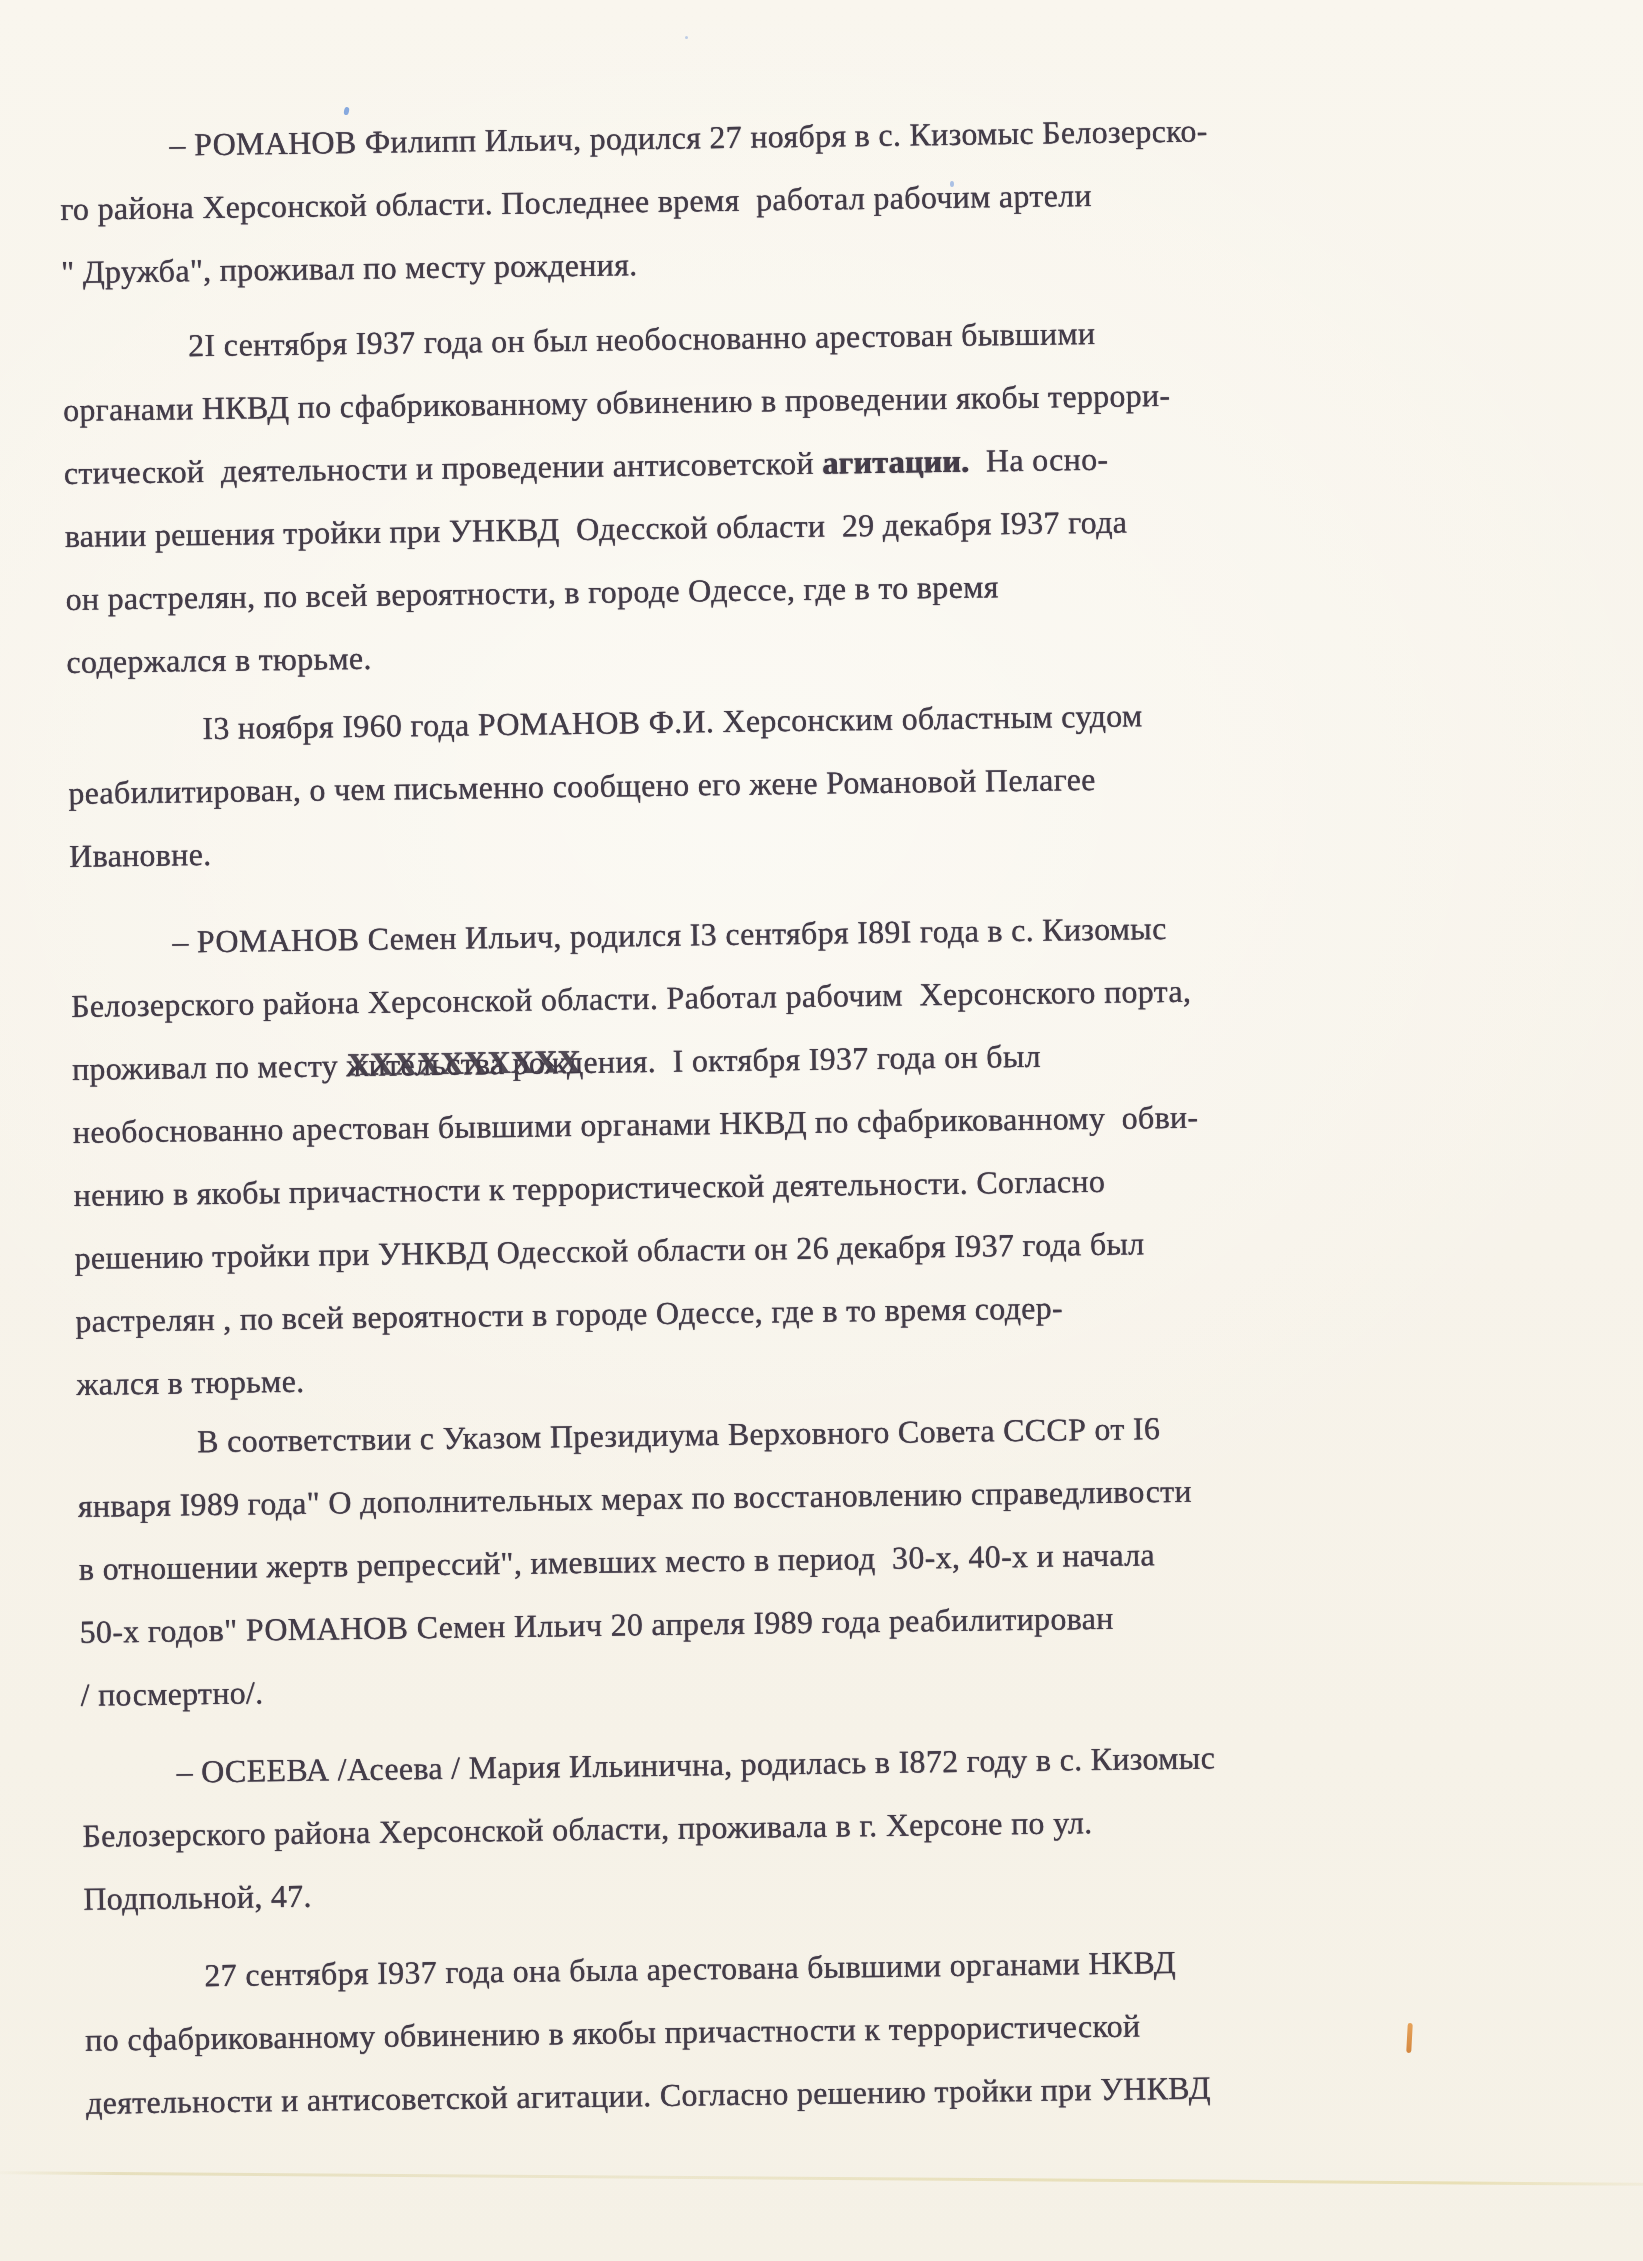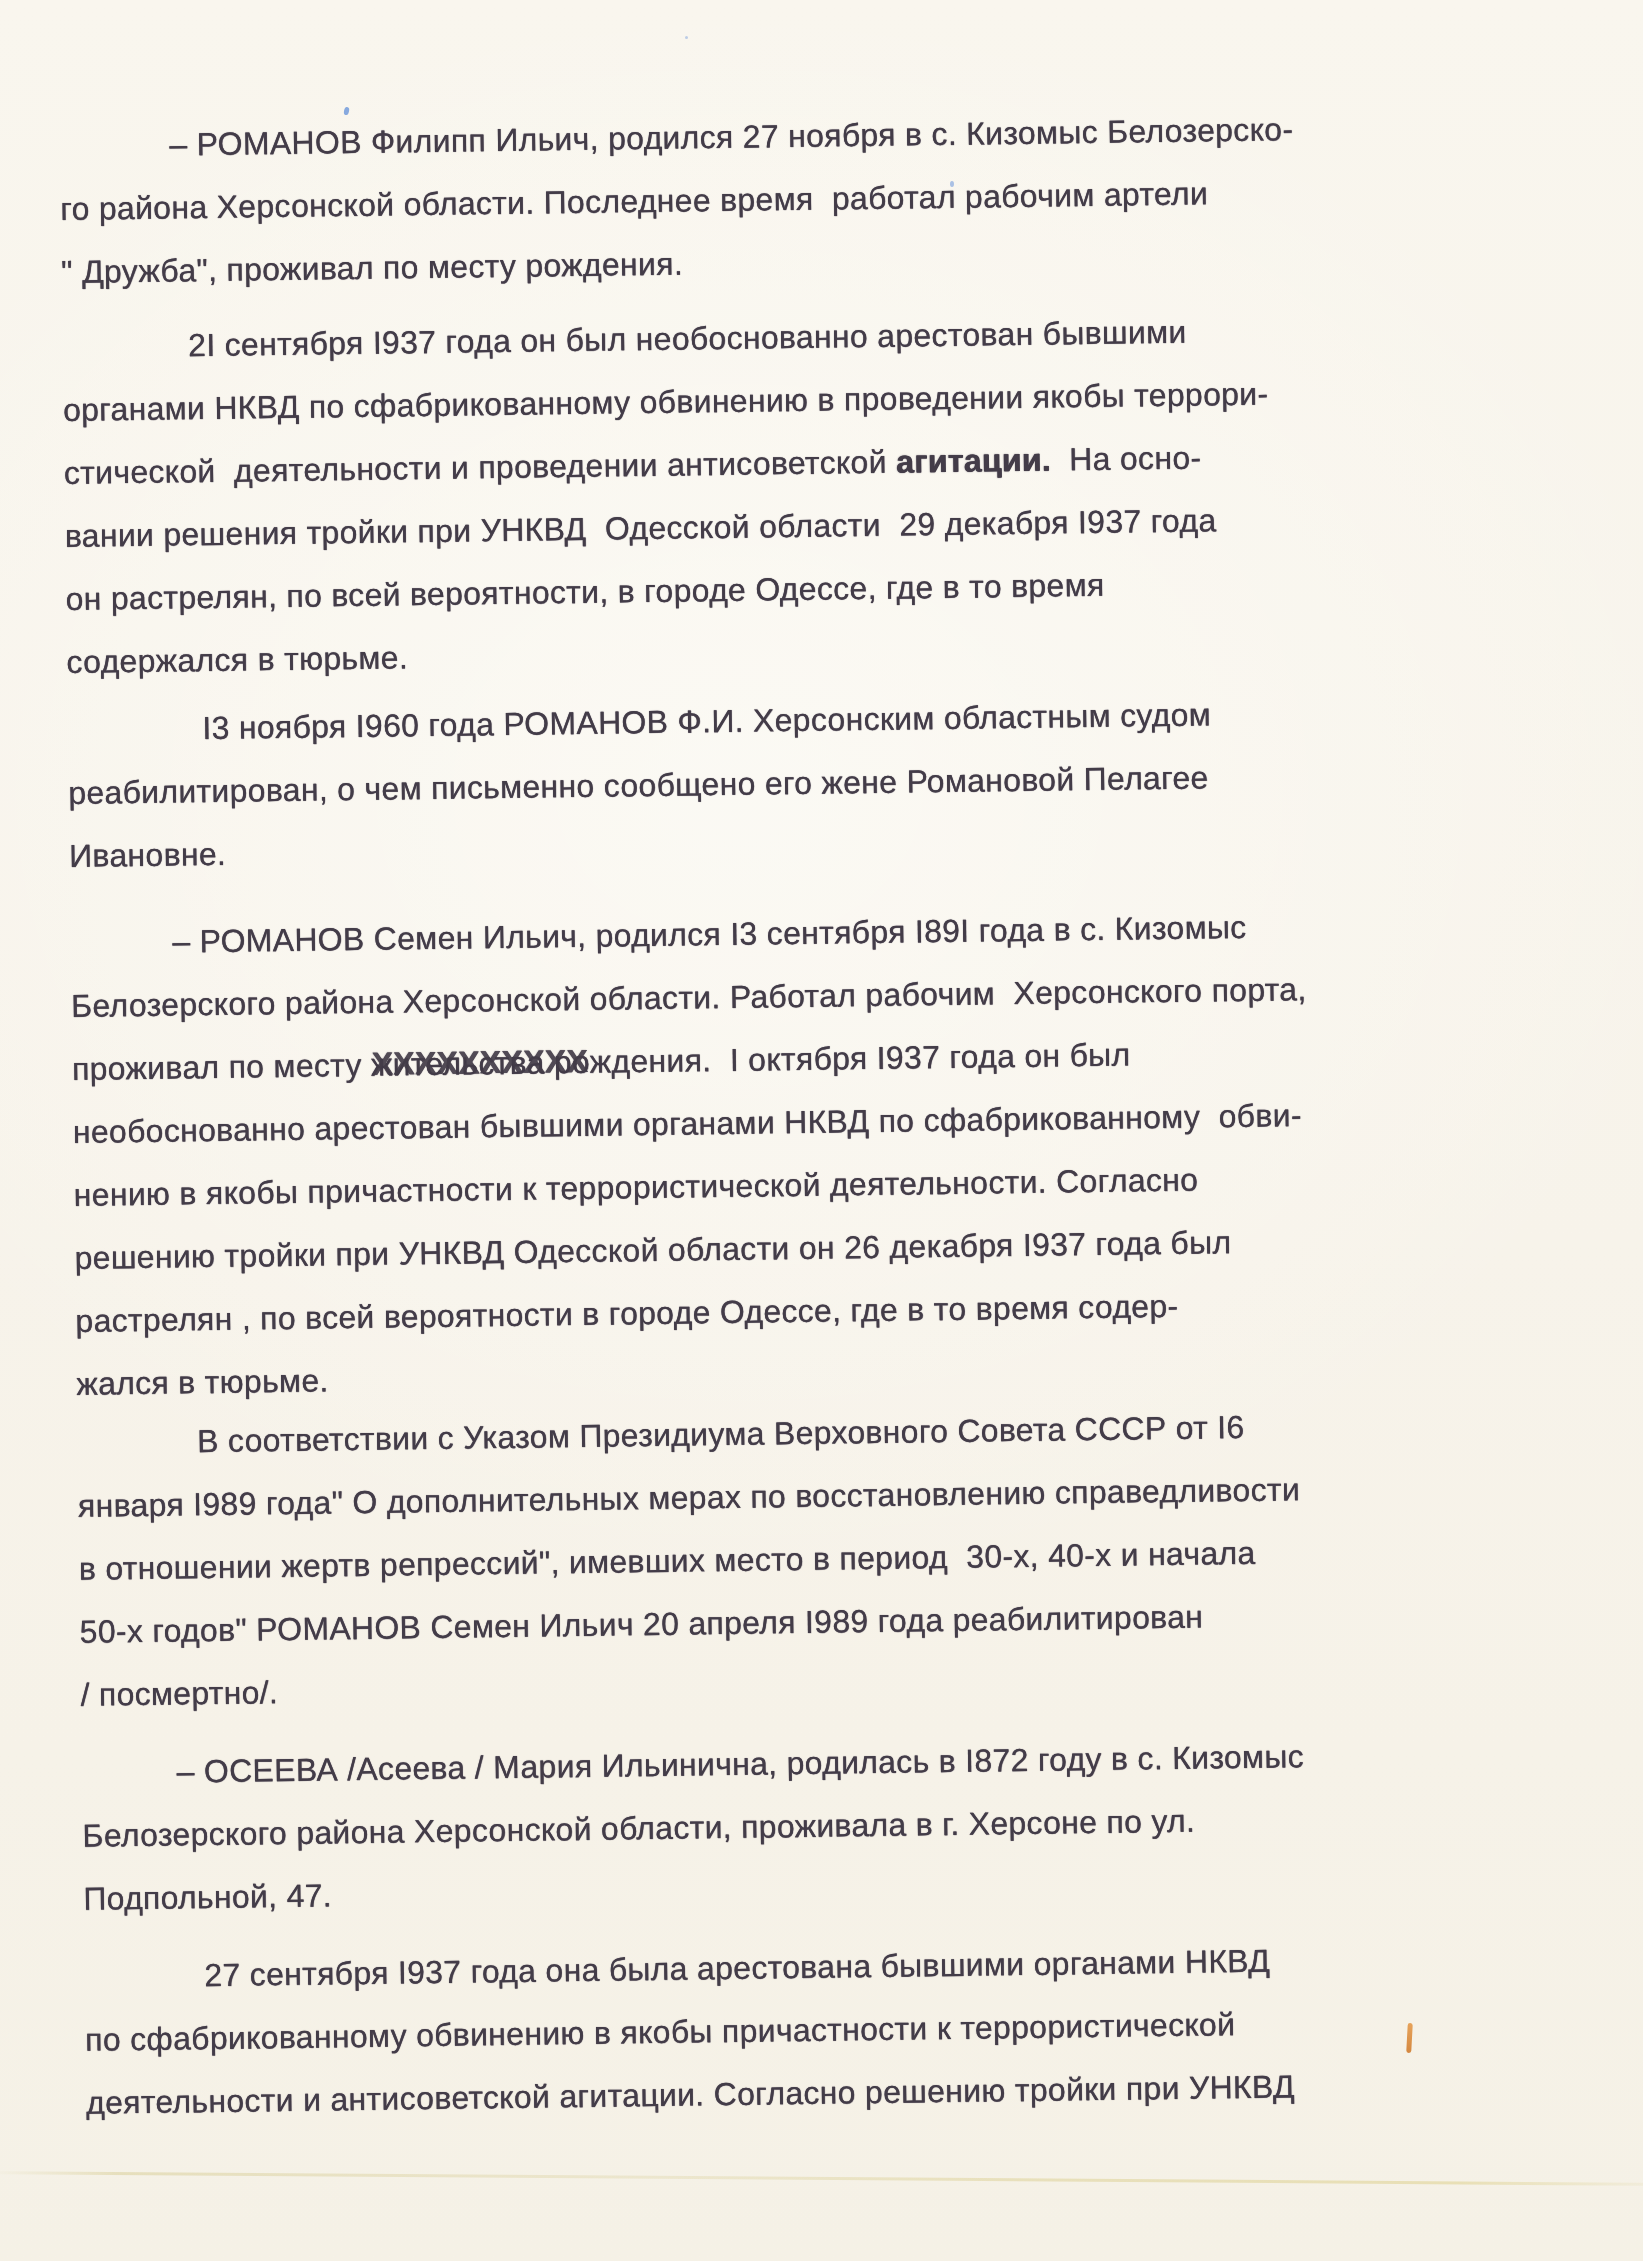--- a/index.html
+++ b/index.html
@@ -5,21 +5,21 @@
 <style>
   html,body{margin:0;padding:0;background:#d9d4c6;}
   .page{
     position:relative;
     width:1643px;height:2261px;
     margin:0 auto;
     background:
       radial-gradient(ellipse 1418px 1160px at 45% 35%, rgba(255,255,252,.5), rgba(255,255,252,0) 70%),
       linear-gradient(180deg,#f9f6ee 0%,#f7f3ea 55%,#f5f1e6 100%);
     overflow:hidden;
-    font-family:Liberation Sans, sans-serif;
+    font-family:Liberation Serif, serif;
   }
   .textblock{
     position:absolute;left:59px;top:115px;width:1566px;
     transform:rotate(-0.78deg);
     transform-origin:0 0;
     font-size:32px;
     letter-spacing:0.3px;
     line-height:63px;
     color:#433c48;
     text-shadow:0 0 0.8px rgba(66,58,74,.85), 0.3px 0.3px 0 rgba(66,58,74,.35);

